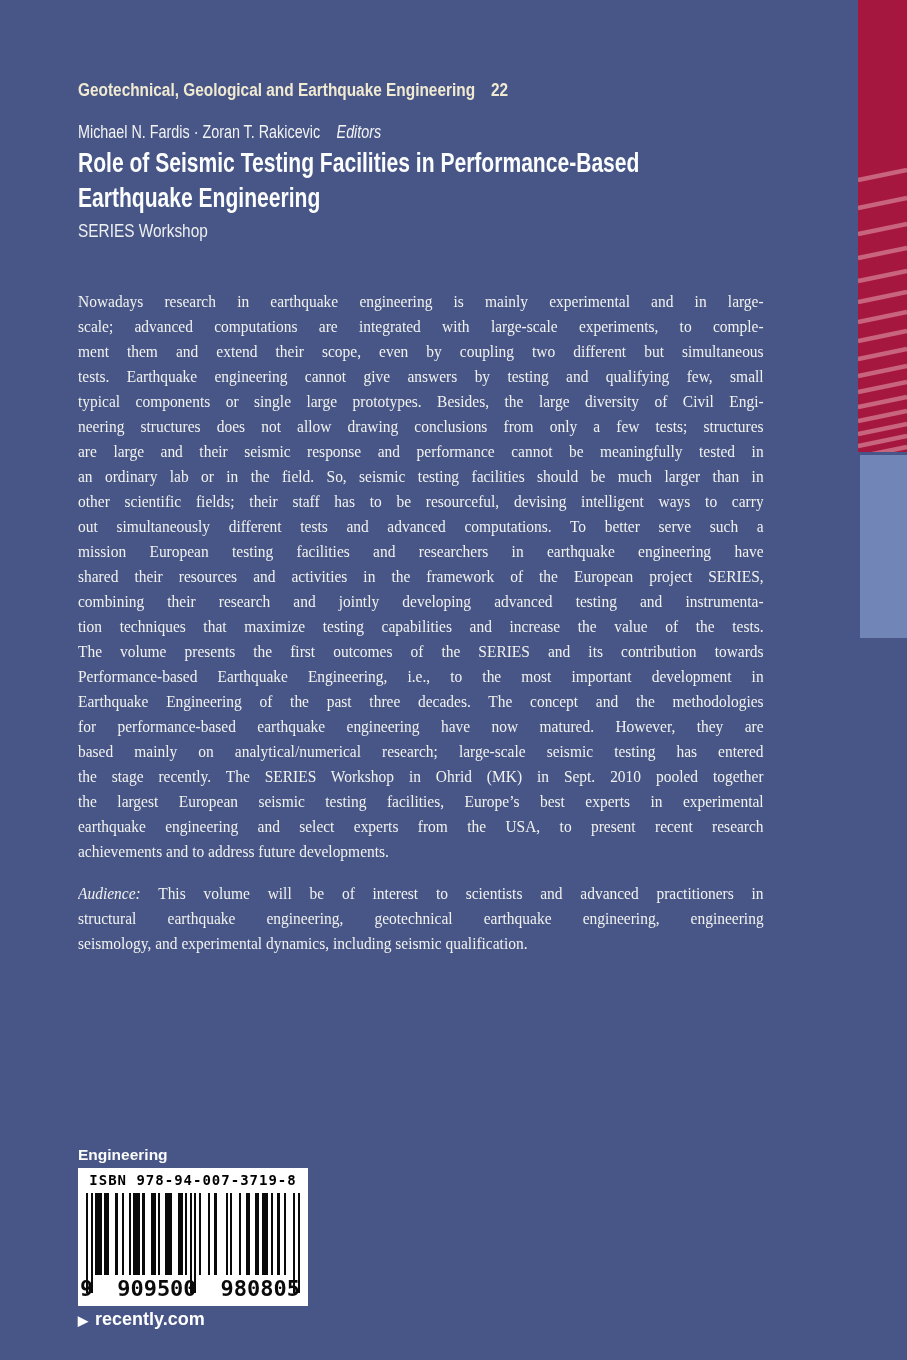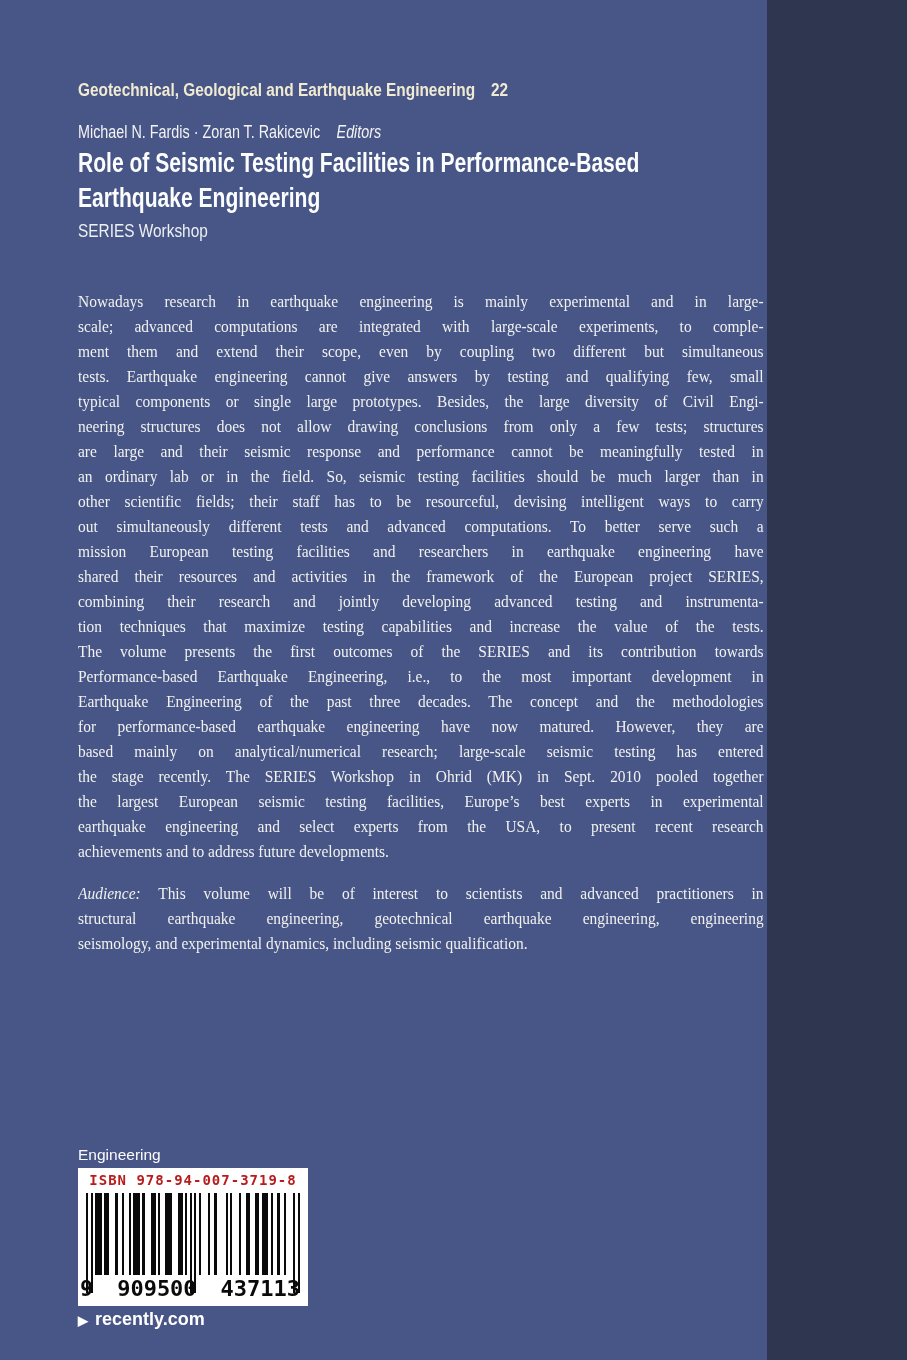--- a/index.html
+++ b/index.html
@@ -1,18 +1,18 @@
 <!DOCTYPE html>
 <html><head>
 <meta charset="utf-8">
 <style>
   html,body{margin:0;padding:0;background:#2e3650;}
   .page{
     position:relative;
-    width:767px;height:1360px;
+    width:907px;height:1360px;
     background:#485687;
     overflow:hidden;
     font-family:"Liberation Sans",sans-serif;
   }
   
   .red-block{
     position:absolute;left:858px;top:0;width:49px;height:452px;
     overflow:hidden;
   }
   .blue-block{
@@ -56,31 +56,31 @@
   }
   .body-para{position:absolute;left:78px;top:289px;}
   .audience{position:absolute;left:78px;top:881px;}
   .jline{text-align:justify;text-align-last:justify;height:25px;overflow:hidden;}
   .body-para > .jline:last-child{text-align-last:left;}
   .aud-rest > .jline:last-child{text-align-last:left;}
   .ital{font-style:italic;}
   
   .category{
     position:absolute;left:78px;top:1146px;
-    font-size:15.5px;font-weight:normal;color:#fbfbfa;
+    font-size:15.5px;font-weight:bold;color:#fbfbfa;
   }
   .barcode-box{
     position:absolute;left:78px;top:1168px;width:230px;height:138px;
     background:#ffffff;
   }
   .isbn-label{
     position:absolute;left:0;top:4px;width:100%;
     text-align:center;
     font-family:"DejaVu Sans Mono",monospace;
-    font-size:14px;font-weight:bold;color:#b91c1c;
+    font-size:14px;font-weight:bold;color:#000000;
     letter-spacing:1px;white-space:nowrap;
   }
   .bars{
     position:absolute;left:8px;top:25px;width:214px;height:106px;
     display:flex;align-items:flex-start;
   }
   .bc-mod{flex:none;width:2.25px;height:82px;}
   .bc-mod.on{background:#0a0a0a;}
   .bc-mod.on.guard{height:100px;}
   .ean-digits{
@@ -275,21 +275,21 @@
         <div class="bc-mod"></div>
         <div class="bc-mod"></div>
         <div class="bc-mod"></div>
         <div class="bc-mod on guard"></div>
         <div class="bc-mod guard"></div>
         <div class="bc-mod on guard"></div>
       </div>
     <div class="ean-digits">
       <span>9</span>
       <span>909500</span>
-      <span>437113</span>
+      <span>980805</span>
     </div>
   </div>
 
   <div class="publisher-line">
     <span class="arrow">▶</span>
     <span>recently.com</span>
   </div>
 
 </div>
 

